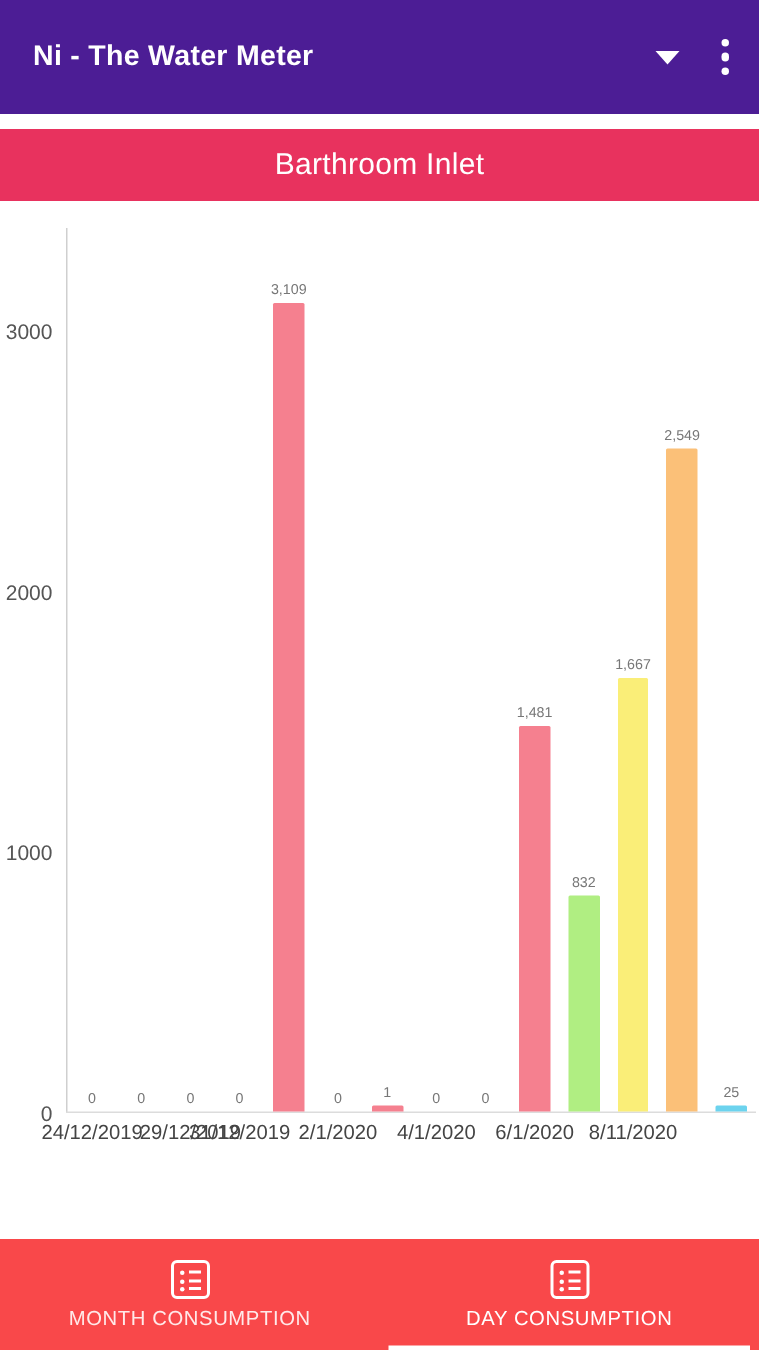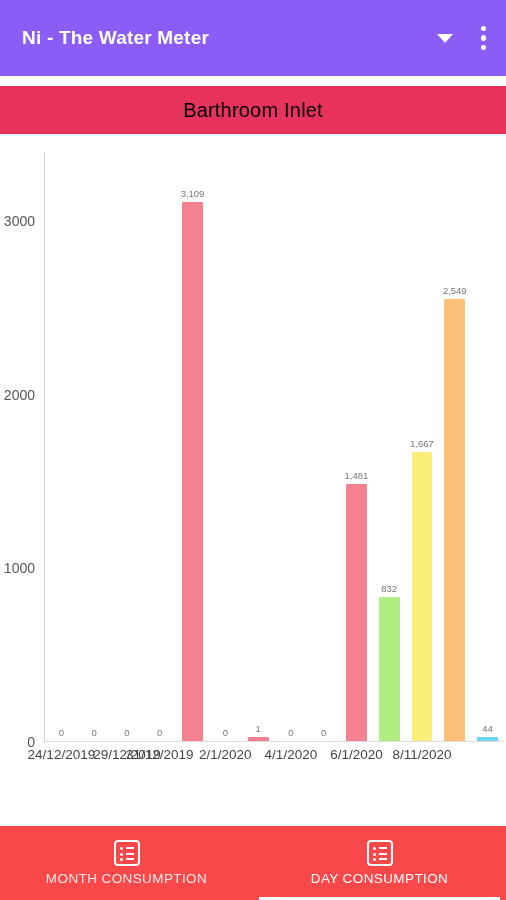--- a/index.html
+++ b/index.html
@@ -36,31 +36,31 @@
     position: relative; }
   .alarm::after { content: ""; position: absolute; width: 3px; height: 3px;
     background: #2a0a14; border-radius: 50%; left: 2.5px; top: 2.5px; }
   .battery { width: 26px; height: 13px; border: 2px solid #2a0a14; border-radius: 3px;
     position: relative; padding: 1px; }
   .battery::after { content: ""; position: absolute; right: -4px; top: 3.5px;
     width: 2px; height: 4px; background: #2a0a14; border-radius: 0 1px 1px 0; }
   .battery .fill { height: 100%; background: #FFC400; border-radius: 1px; width: 63%; }
 
   
-  .appbar { height: 76px; background: #8b5cf6; display: flex; align-items: center;
+  .appbar { height: 76px; background: #4c1d95; display: flex; align-items: center;
     padding: 0 14px 0 22px; }
   .appbar .title { color: #ffffff; font-size: 19px; font-weight: bold; letter-spacing: .2px; flex: 1; }
   .caret { width: 0; height: 0; border-left: 8px solid transparent; border-right: 8px solid transparent;
     border-top: 9px solid #fff; margin-right: 22px; cursor: pointer; }
   .dots { display: flex; flex-direction: column; gap: 4px; padding: 6px 6px; cursor: pointer; }
   .dots i { width: 5.5px; height: 5.5px; border-radius: 50%; background: #fff; display: block; }
 
   
   .section-gap { height: 10px; background: #fff; }
-  .section-header { height: 48px; background: #E8325E; color: #000000;
+  .section-header { height: 48px; background: #E8325E; color: #ffffff;
     display: flex; align-items: center; justify-content: center;
     font-size: 20px; letter-spacing: .2px; }
 
   
   .chart-wrap { position: relative; height: 668px; background: #fff; padding: 18px 0 0 0; }
   .plot { position: absolute; left: 44px; right: 2px; top: 18px; bottom: 60px; }
   .axis-y-line { position: absolute; left: 0; top: 0; bottom: 0; width: 1px; background: #cfcfcf; }
   .axis-x-line { position: absolute; left: 0; right: 0; bottom: 0; height: 1px; background: #dcdcdc; }
   .ytick { position: absolute; right: 100%; transform: translateY(50%);
     padding-right: 9px; font-size: 14px; color: #555; white-space: nowrap; }
@@ -198,21 +198,21 @@
           </div>
           <div class="barcell">
             <div class="bar" style="height: 74.9706%; background: rgb(251, 192, 120);"></div>
             <div style="position: absolute; bottom: 74.9706%;">
               <div class="barlabel" style="position: static; margin-bottom: 3px;">2,549</div>
             </div>
           </div>
           <div class="barcell">
             <div class="bar" style="height: 0.735294%; background: rgb(108, 211, 238);"></div>
             <div style="position: absolute; bottom: 0.735294%;">
-              <div class="barlabel" style="position: static; margin-bottom: 3px;">44</div>
+              <div class="barlabel" style="position: static; margin-bottom: 3px;">25</div>
             </div>
           </div>
         </div>
     </div>
     <div class="xlabels" id="xlabels">
         <div class="xlabel" style="left: 3.57143%;">24/12/2019</div>
         <div class="xlabel" style="left: 17.8571%;">29/12/2019</div>
         <div class="xlabel" style="left: 25%;">31/12/2019</div>
         <div class="xlabel" style="left: 39.2857%;">2/1/2020</div>
         <div class="xlabel" style="left: 53.5714%;">4/1/2020</div>

